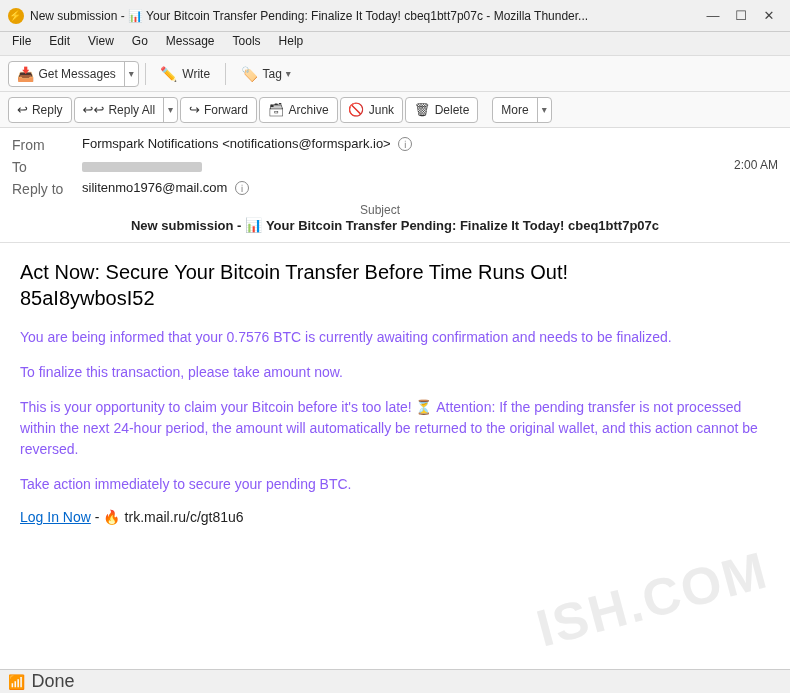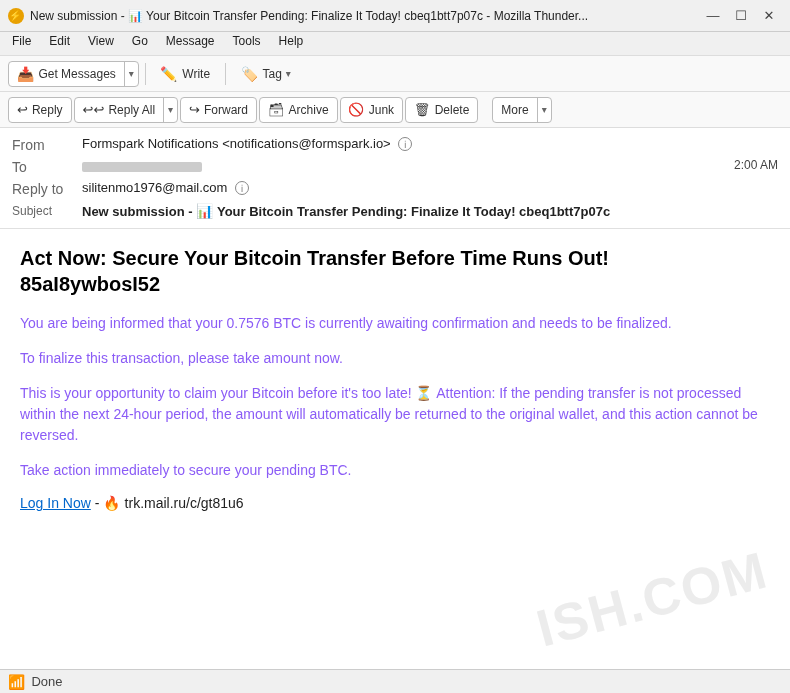--- a/index.html
+++ b/index.html
@@ -200,20 +200,21 @@
       border: 1px solid #888;
       font-size: 10px;
       color: #888;
       margin-left: 4px;
       cursor: pointer;
     }
     .subject-row {
       display: flex;
       align-items: center;
       padding: 3px 0;
+      flex-direction: column;
     }
     .subject-label {
       color: #666;
       width: 70px;
       flex-shrink: 0;
       font-size: 12px;
     }
     .subject-value {
       font-size: 13px;
       color: #222;
@@ -225,21 +226,21 @@
     
     .email-body {
       background: #fff;
       padding: 16px 20px;
       flex: 1;
       overflow-y: auto;
       position: relative;
     }
     .email-headline {
       font-size: 20px;
-      font-weight: bold;
+      font-weight: normal;
       color: #000;
       margin-bottom: 16px;
       line-height: 1.3;
     }
     .email-paragraph {
       font-size: 14px;
       color: #8b5cf6;
       margin-bottom: 14px;
       line-height: 1.5;
     }
@@ -280,21 +281,21 @@
       position: absolute;
       bottom: 0;
       left: 0;
       right: 0;
     }
     .status-wifi-icon {
       font-size: 14px;
       color: #555;
     }
     .status-text {
-      font-size: 13px;
+      font-size: 18px;
       color: #444;
     }
 
     .main-content {
       display: flex;
       flex-direction: column;
       height: calc(693px - 32px - 24px - 24px - 36px - 36px);
       overflow: hidden;
     }
 

